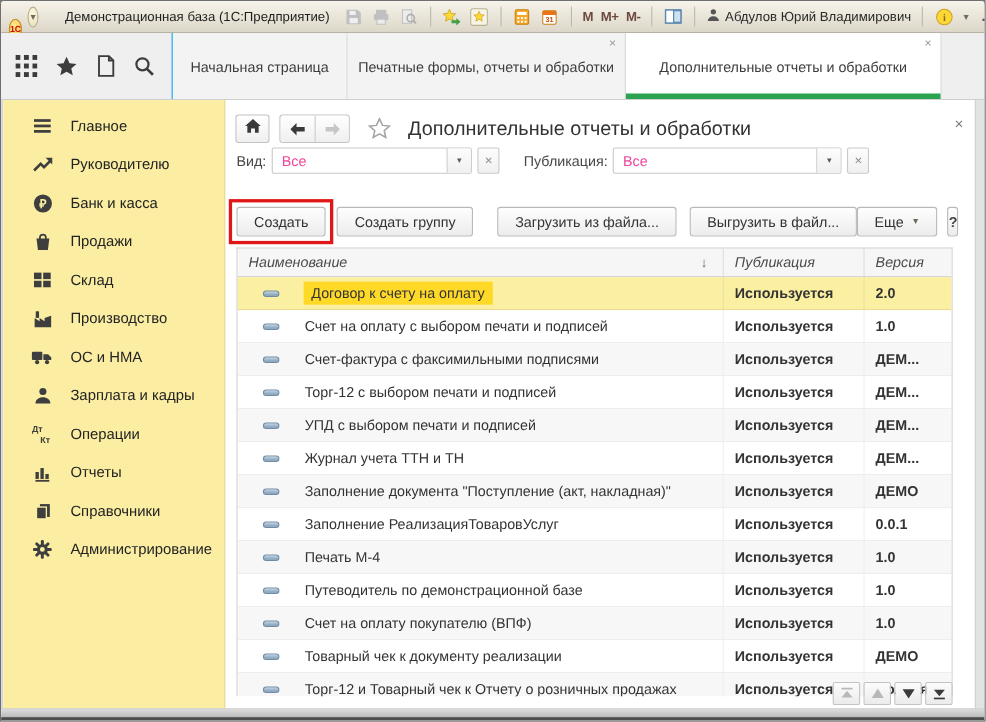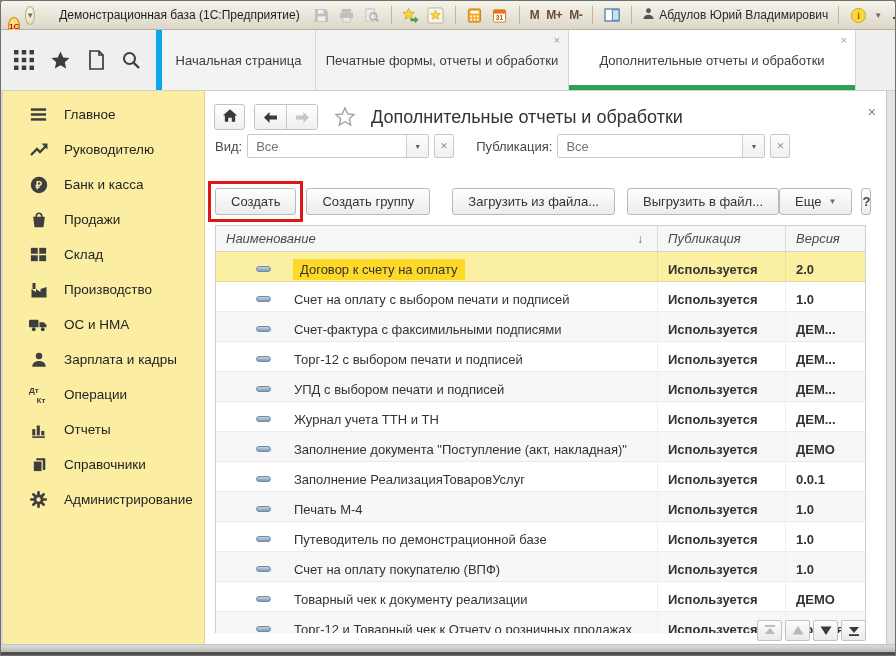--- a/index.html
+++ b/index.html
@@ -25,21 +25,21 @@
   .win-ctrl { display:flex; align-items:center; gap:9px; margin-left:4px; padding-right:2px; }
   .win-ctrl span { display:flex; align-items:center; }
 
   
   .tabstrip { position:absolute; top:29px; left:0; right:0; height:61px; background:#efefef;
     border-bottom:1px solid #cfcfcf; display:flex; }
   .tools { display:flex; align-items:center; gap:16px; padding:0 15px 0 13px; }
   .tool { display:flex; align-items:center; justify-content:center; cursor:pointer; }
   .tab { position:relative; display:flex; align-items:center; justify-content:center;
     font-size:13px; color:#3d3d3d; background:#f3f3f3; border-right:1px solid #d6d6d6; cursor:pointer; }
-  .tab:first-child { border-left:6px solid #0ea5e9; }
+  .tab:first-child { border-left:1px solid #0ea5e9; }
   .tab:nth-child(1){ width:160px; } .tab:nth-child(2){ width:253px; } .tab:nth-child(3){ width:287px; }
   .tab.active { background:#fff; }
   .tab.active::after { content:""; position:absolute; left:0; right:0; bottom:0; height:5px; background:#2ba351; }
   .tab-close { position:absolute; top:5px; right:8px; font-size:11px; color:#9c9c9c; line-height:1; cursor:pointer; }
 
   
   .bodyrow { position:absolute; top:90px; left:0; right:0; bottom:11px; display:flex; }
   .frame-l { width:2px; background:#d7d7d7; }
   .frame-r { width:9px; background:#e3e3e3; border-left:1px solid #c9c9c9; }
   .sidebar { width:202px; background:#fbeea3; border-right:1px solid #e0d387; padding-top:6px; }
@@ -58,21 +58,21 @@
     background:linear-gradient(#ffffff,#efefef); cursor:pointer; }
   .nav-group .half + .half { border-left:1px solid #c9c9c9; }
   .fav-star { margin-left:16px; display:flex; cursor:pointer; }
   .page-title { margin-left:15px; font-size:18px; color:#333; white-space:nowrap; }
   .page-close { position:absolute; right:2px; top:2px; color:#7e7e7e; font-size:14px; cursor:pointer; }
 
   
   .filter-row { position:absolute; top:43px; left:10px; display:flex; align-items:center; font-size:13px; color:#474747; }
   .flabel { margin-right:5px; }
   .combo { display:flex; height:24px; border:1px solid #c8c8c8; border-radius:2px; background:#fff; }
-  .combo-val { padding:0 8px; display:flex; align-items:center; color:#737373; font-size:13px; }
+  .combo-val { padding:0 8px; display:flex; align-items:center; color:#ec4899; font-size:13px; }
   .combo.vid .combo-val { width:158px; }
   .combo.pub .combo-val { width:184px; }
   .combo-arrow { width:22px; border-left:1px solid #cfcfcf; background:linear-gradient(#fdfdfd,#f0f0f0);
     display:flex; align-items:center; justify-content:center; color:#5c5c5c; font-size:7px; cursor:pointer; }
   .clear-btn { width:20px; height:24px; margin-left:5px; border:1px solid #c8c8c8; border-radius:2px;
     background:linear-gradient(#fdfdfd,#f0f0f0); color:#8a8a8a; font-size:9px;
     display:flex; align-items:center; justify-content:center; cursor:pointer; }
   .fgap { width:22px; }
 
   
@@ -95,21 +95,21 @@
   .th + .th { border-left:1px solid #dcdcdc; }
   .th-name { justify-content:space-between; padding-right:14px; }
   .sort-ind { color:#666; font-size:12px; }
   .t-row { display:grid; grid-template-columns:1fr 128px 80px; height:30px;
     font-size:13px; color:#333; border-bottom:1px solid #ececec; cursor:pointer; background:#fff; }
   .t-row.alt { background:#f7f7f7; }
   .t-row.selected { background:#fbf0a1; border-bottom-color:#e7d98f; }
   .cell { display:flex; align-items:center; padding:0 10px; overflow:hidden; white-space:nowrap; }
   .cell + .cell { border-left:1px solid #efefef;font-weight:bold; }
   .t-row.selected .cell + .cell { border-left-color:#eadfa0; }
-  .cell.c-name { padding:17px;text-align:center; }
+  .cell.c-name { padding:0;text-align:center; }
   .icon-zone { width:60px; display:flex; justify-content:center; flex:0 0 60px; }
   .pill { width:15px; height:6px; border-radius:3px; background:linear-gradient(#c3d3e2,#7f9cb5); border:1px solid #6f8ca6; }
   .name-text { padding:2px 1px; }
   .t-row.selected .name-text { background:#ffd928; padding:3px 7px; }
 
   
   .list-nav { position:absolute; right:20px; bottom:3px; display:flex; gap:3px; }
   .nav-btn { width:25px; height:21px; border:1px solid #c3c3c3; border-radius:2px;
     background:linear-gradient(#fcfcfc,#ebebeb); display:flex; align-items:center; justify-content:center; cursor:pointer; }
   .nav-btn.disabled { color:#b8b8b8; } .nav-btn.enabled { color:#3a3a3a; }

